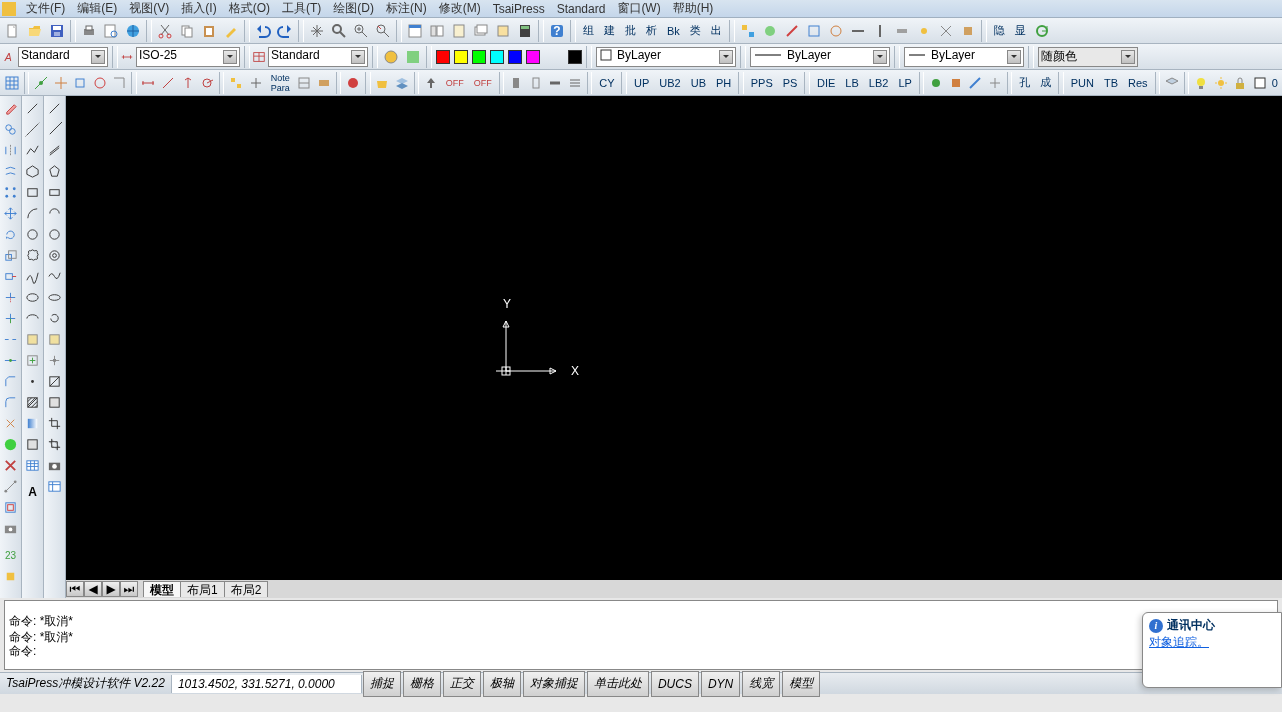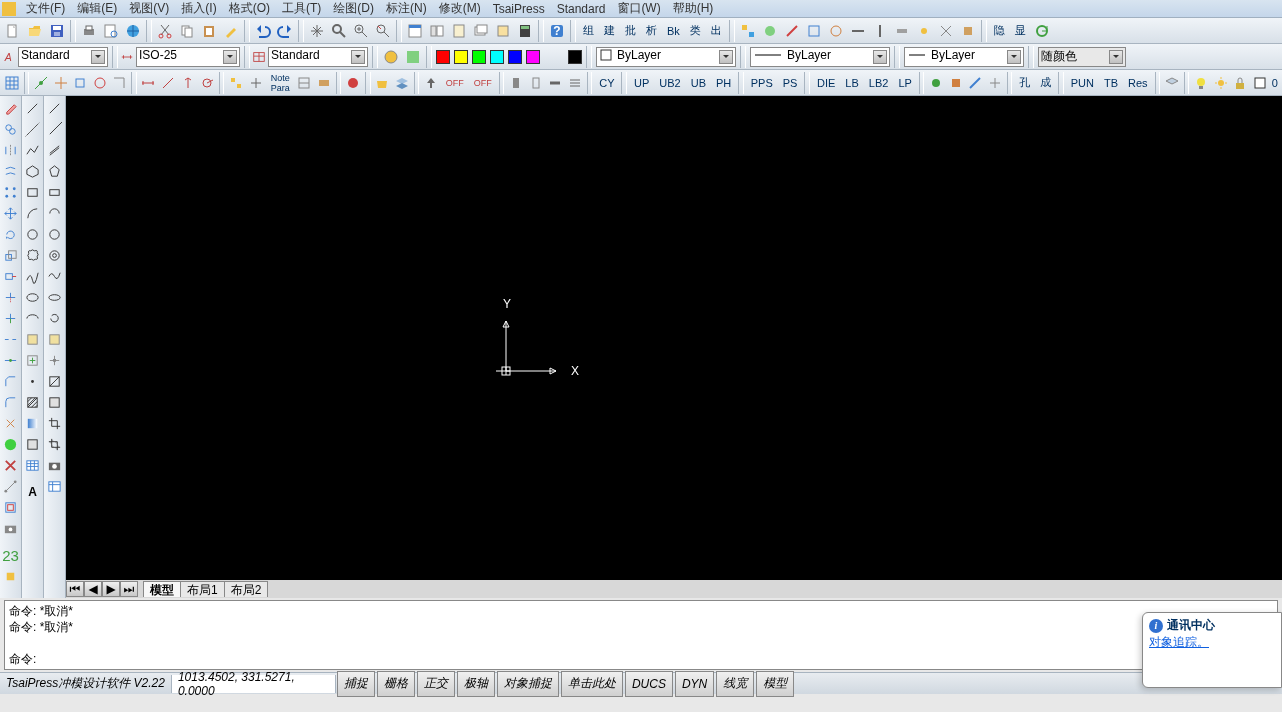--- a/index.html
+++ b/index.html
@@ -21,22 +21,22 @@
 .vt { width:22px; background:linear-gradient(90deg,#f0f4f8,#d8e0e8); border-right:1px solid #a8b4c0; display:flex; flex-direction:column; align-items:center; padding-top:2px; }
 .vt .tb-btn { width:20px; height:20px; margin-bottom:1px; }
 .vt .tb-btn svg{width:15px;height:15px;}
 .canvas-wrap { flex:1; position:relative; background:#000; }
 .ucs { position:absolute; left:430px; top:200px; color:#fff; font-size:12px; }
 .ucs svg { overflow:visible; }
 .layout-tabs { position:absolute; bottom:0; left:0; right:0; height:18px; background:#d8d8d8; display:flex; align-items:center; font-size:11px; }
 .lt-btn { width:18px; height:16px; background:linear-gradient(#f0f0f0,#c8c8c8); border:1px solid #888; display:flex; align-items:center; justify-content:center; cursor:pointer; }
 .lt-tab { height:16px; padding:0 6px; background:#e8e8e8; border:1px solid #888; border-bottom:none; margin-left:-1px; cursor:pointer; }
 .lt-tab.active { background:#f8f8f8; font-weight:bold; }
-.cmd-panel { height:70px; background:#fff; border:1px solid #888; margin:2px 4px; padding:2px 4px; font-family:"SimSun",monospace; font-size:12px; color:#000; position:relative; overflow:hidden; line-height:16px;}
-.cmd-input-row { position:absolute; bottom:2px; left:4px; right:4px; display:flex; }
+.cmd-panel { height:70px; background:#fff; border:1px solid #888; margin:2px 4px; padding:12px 4px; font-family:"SimSun",monospace; font-size:12px; color:#000; position:relative; overflow:hidden; line-height:16px;}
+.cmd-input-row { position:absolute; bottom:10px; left:4px; right:4px; display:flex; }
 .cmd-input-row input { flex:1; border:none; outline:none; font-family:"SimSun",monospace; font-size:12px; }
 .status-bar { height:22px; background:linear-gradient(#e8ecf0,#d0d8e0); display:flex; align-items:center; border-top:1px solid #a8b4c0; font-size:11px;font-style:italic; }
 .status-cell { padding:0 6px; border-right:1px solid #a8b4c0; height:18px; display:flex; align-items:center; }
 .status-btn { padding:0 6px; border:1px solid #888; height:26px; display:flex; align-items:center; margin:0 1px; background:linear-gradient(#f0f0f0,#d0d0d0); cursor:pointer; }
 .notif { position:absolute; right:0; bottom:24px; width:140px; height:76px; background:#fff; border:1px solid #888; border-radius:6px 0 0 6px; padding:4px 6px; font-size:11px; box-shadow:-2px 2px 6px rgba(0,0,0,.2);}
 .notif .nt-title { font-weight:bold; color:#003060; display:flex; align-items:center; }
 .notif .nt-title .nt-i { width:14px; height:14px; background:#3070d0; border-radius:50%; color:#fff; display:flex; align-items:center; justify-content:center; font-style:italic; font-family:Georgia,serif; margin-right:4px; font-size:10px;}
 .notif a { color:#1060e0; text-decoration:underline; }
 .brush-icon{width:14px;height:14px;}
 .tb-txt{font-size:11px;color:#003060;padding:0 2px;}
@@ -347,21 +347,21 @@
   </div>
   <div class="tb-sep"></div>
   <div class="tb-combo" style="width:120px">
     <svg width="20" height="14">
         <line x1="2" y1="7" x2="18" y2="7" stroke="#000" stroke-width="1"></line>
       </svg>
     <span style="margin-left:4px">ByLayer</span>
       <div class="arrow"></div>
   </div>
   <div class="tb-sep"></div>
-  <div class="tb-combo" style="width:88px;background:#e8e8e8">
+  <div class="tb-combo" style="width:100px;background:#e8e8e8">
       <span>随颜色</span>
       <div class="arrow"></div>
     </div>
 </div>
 
 <div class="toolbar-row">
   <div class="tb-btn">
       <svg viewBox="0 0 16 16">
         <rect x="2" y="2" width="12" height="12" fill="none" stroke="#4080d0"></rect>
         <path d="M6 2v12M10 2v12M2 6h12M2 10h12" stroke="#4080d0"></path>
@@ -685,21 +685,21 @@
           </svg>
         </div>
       <div class="tb-btn">
           <svg viewBox="0 0 16 16">
             <rect x="2" y="5" width="12" height="8" fill="#888"></rect>
             <circle cx="8" cy="9" r="2" fill="#fff"></circle>
           </svg>
         </div>
       <div style="height:6px"></div>
       <div class="tb-btn">
-          <span style="font-size:15px;color:#40a040">23</span>
+          <span style="font-size:10px;color:#40a040">23</span>
         </div>
       <div class="tb-btn">
           <svg viewBox="0 0 16 16">
             <rect x="4" y="4" width="8" height="8" fill="#f0c040"></rect>
           </svg>
         </div>
     </div>
 
     <div class="vt">
       <div class="tb-btn">
@@ -951,21 +951,21 @@
 <div class="notif">
   <div class="nt-title">
       <span class="nt-i">i</span>
       <span>通讯中心</span>
     </div>
   <a href="#">对象追踪。</a>
 </div>
 
 <div class="status-bar">
   <div class="status-cell">TsaiPress冲模设计软件 V2.22</div>
-  <div class="status-cell" style="width:164px;background:#fff">1013.4502, 331.5271, 0.0000</div>
+  <div class="status-cell" style="width:190px;background:#fff">1013.4502, 331.5271, 0.0000</div>
   <div class="status-btn">捕捉</div>
   <div class="status-btn">栅格</div>
   <div class="status-btn">正交</div>
   <div class="status-btn">极轴</div>
   <div class="status-btn">对象捕捉</div>
   <div class="status-btn">单击此处</div>
   <div class="status-btn">DUCS</div>
   <div class="status-btn">DYN</div>
   <div class="status-btn">线宽</div>
   <div class="status-btn">模型</div>

